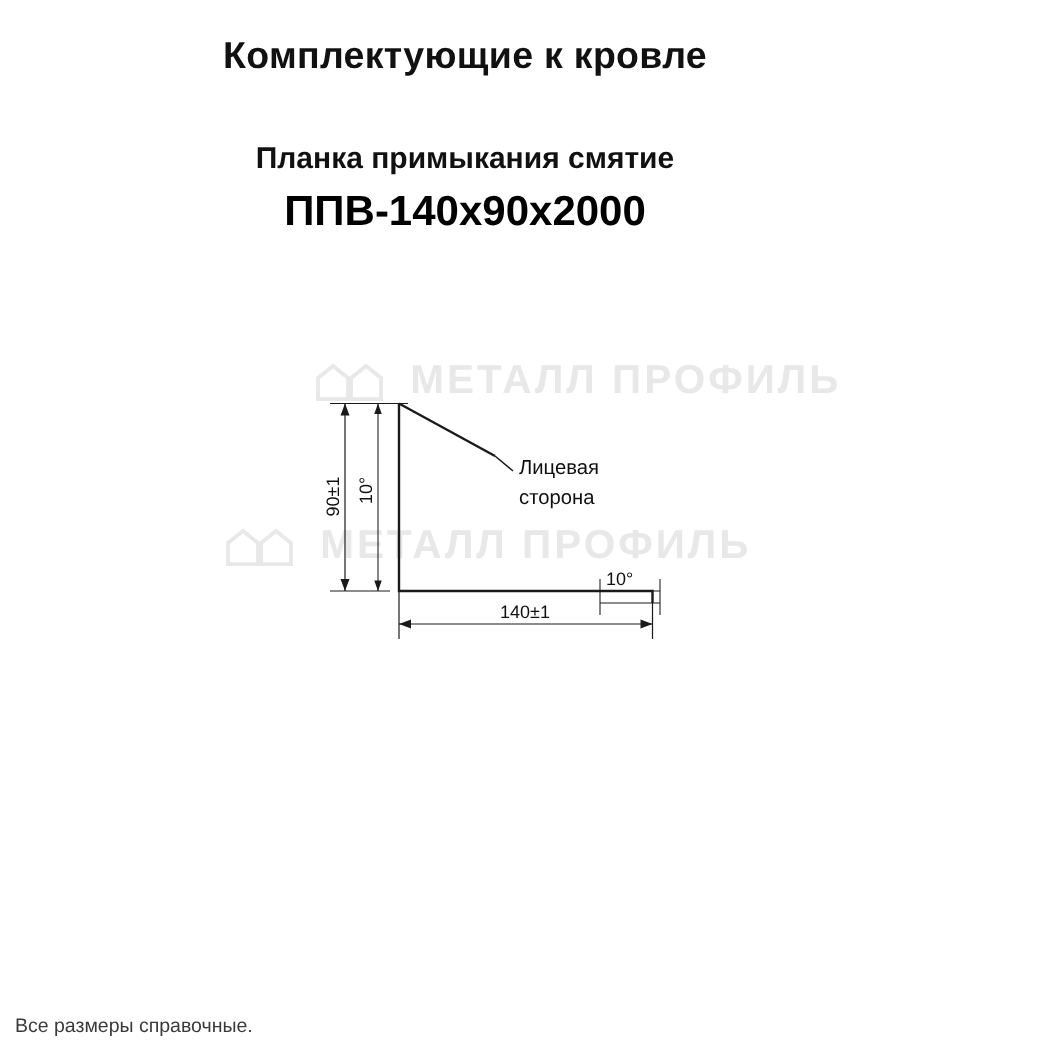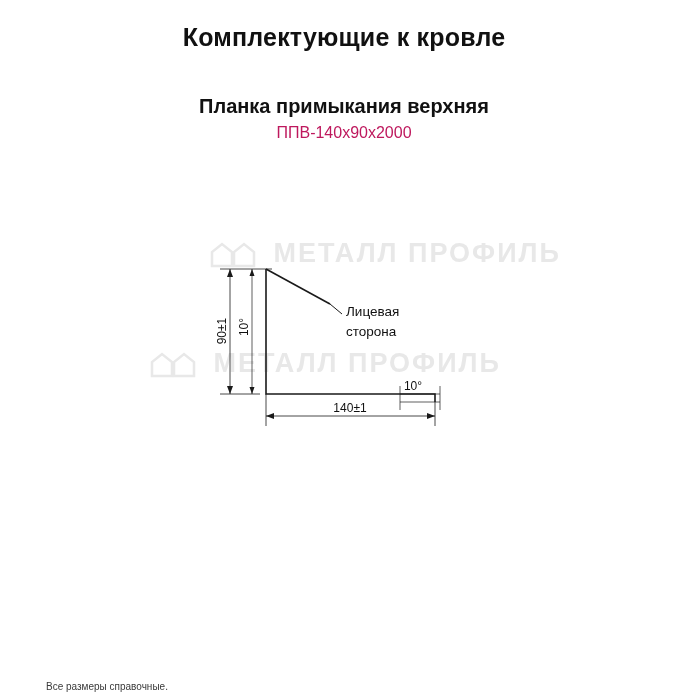--- a/index.html
+++ b/index.html
@@ -19,41 +19,40 @@
     position: relative;
     width: 700px;
     height: 700px;
   }
   .title-block {
     position: absolute;
     top: 22px;
     left: 0;
     width: 620px;
     text-align: center;
-    padding-left: 34px;
   }
   .main-title {
     font-size: 25px;
     font-weight: bold;
     letter-spacing: 0.2px;
     color: #111;
     margin: 0;
     line-height: 1.2;
   }
   .sub-title {
     margin-top: 40px;
     font-size: 20px;
     font-weight: bold;
     color: #111;
     line-height: 1.45;
   }
   .sub-title-2 {
-    font-size: 16px;
-    font-weight: normal;
-    color: #be185d;
+    font-size: 28px;
+    font-weight: bold;
+    color: #000000;
     line-height: 1.45;
   }
   .drawing {
     position: absolute;
     top: 164px;
     left: 100px;
     width: 520px;
     height: 300px;
   }
   .watermark {
@@ -71,24 +70,23 @@
     display: inline-block;
     vertical-align: middle;
     margin-right: 8px;
   }
   .wm1 { top: 238px; left: 210px; }
   .wm2 { top: 348px; left: 150px; }
   .footer {
     position: absolute;
     left: 10px;
     bottom: 6px;
-    font-size: 10px;
+    font-size: 13px;
     color: #3a3a3a;
     line-height: 1.55;
-    margin-left: 36px;
   }
   .footer div { white-space: nowrap; }
   svg { display: block; }
   .dim-text {
     font-family: "Liberation Sans", sans-serif;
     font-size: 12px;
     fill: #111;
   }
   .label-text {
     font-family: "Liberation Sans", sans-serif;
@@ -96,21 +94,21 @@
     fill: #111;
   }
 </style>
 </head>
 <body>
 
 <div class="page">
 
   <div class="title-block">
     <div class="main-title">Комплектующие к кровле</div>
-    <div class="sub-title">Планка примыкания верхняя</div>
+    <div class="sub-title">Планка примыкания смятие</div>
     <div class="sub-title-2">ППВ-140x90x2000</div>
   </div>
 
   <div class="watermark wm1">
     <span class="wm-icon">
       <svg width="46" height="26" viewBox="0 0 46 26">
         <path d="M2 24 L2 10 L12 2 L22 10 L22 24 Z" fill="none" stroke="#e8e8e8" stroke-width="2.5"></path>
         <path d="M24 24 L24 10 L34 2 L44 10 L44 24 Z" fill="none" stroke="#e8e8e8" stroke-width="2.5"></path>
       </svg>
     </span>

